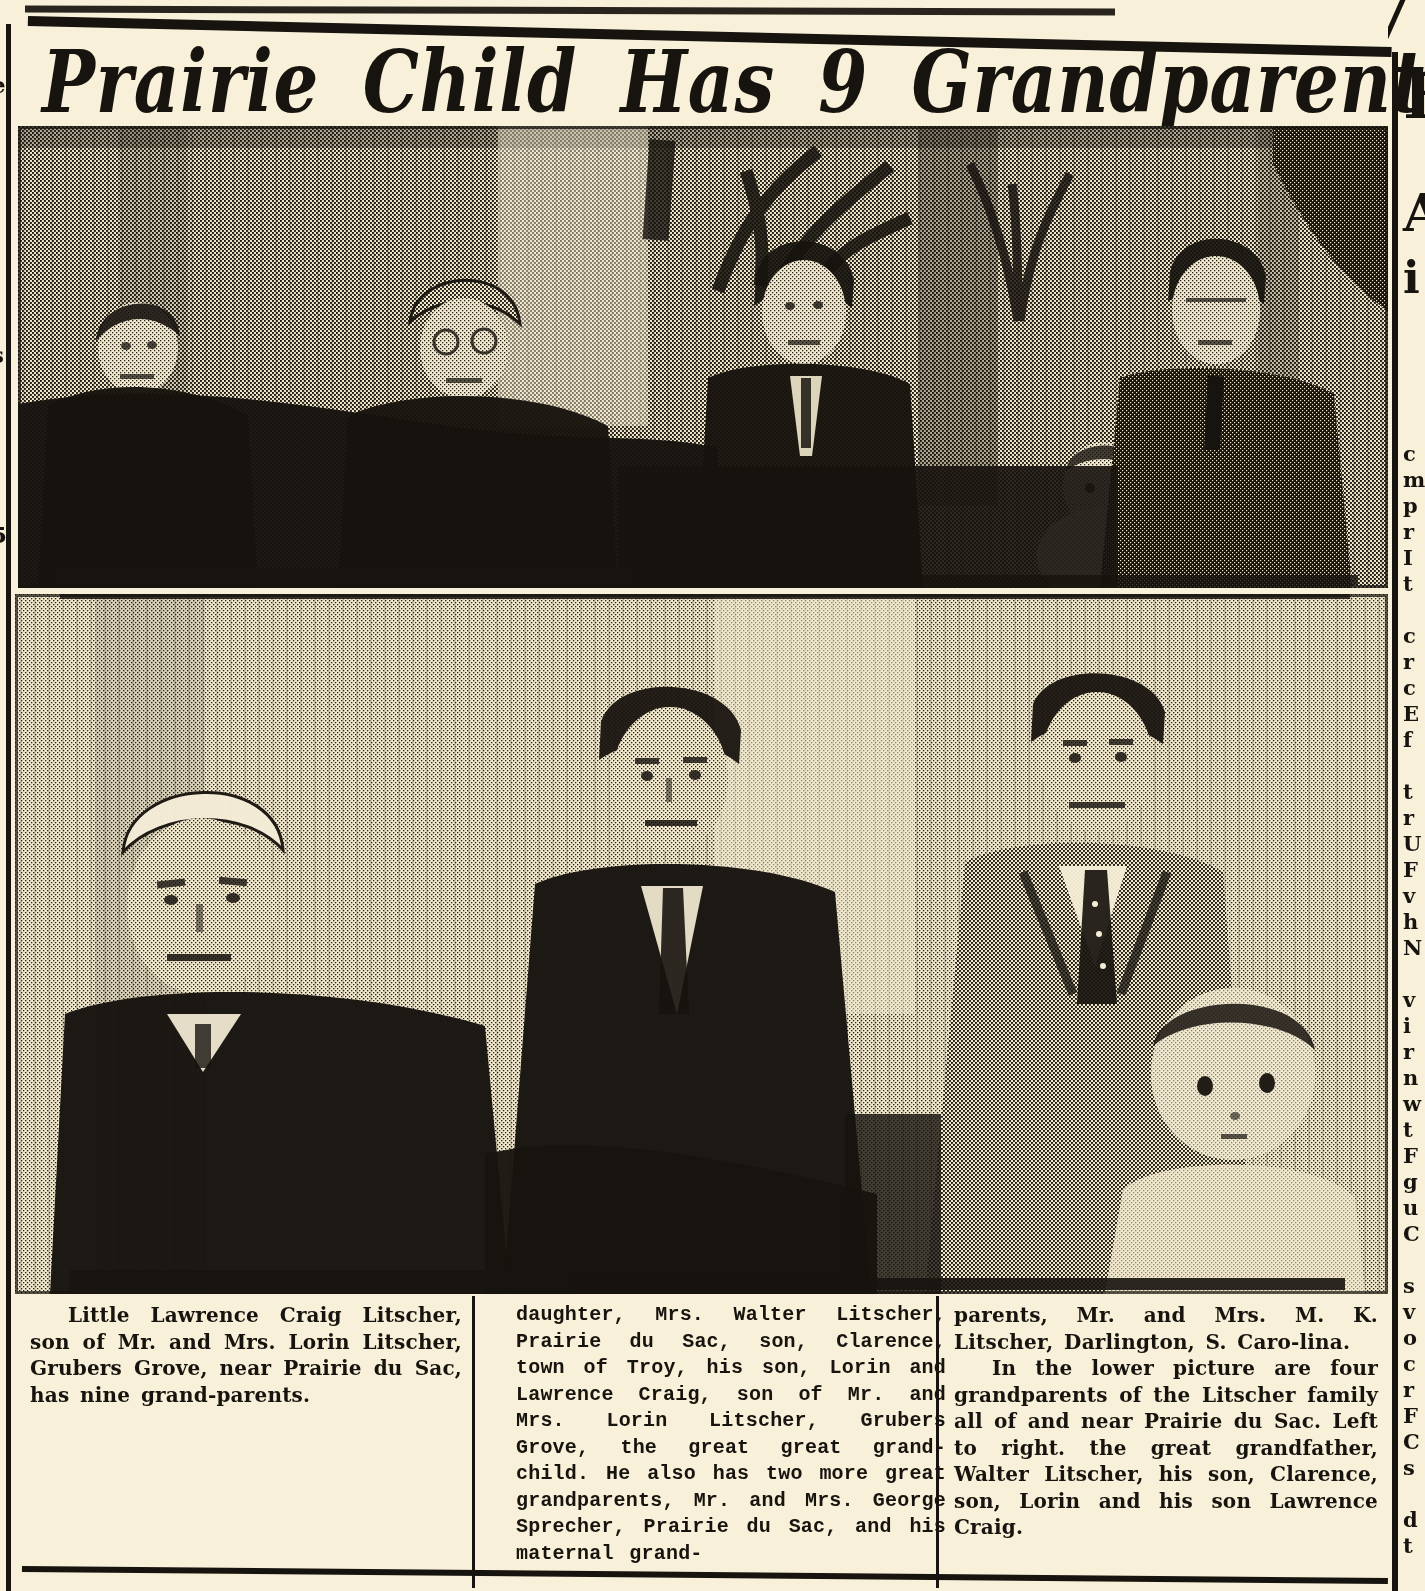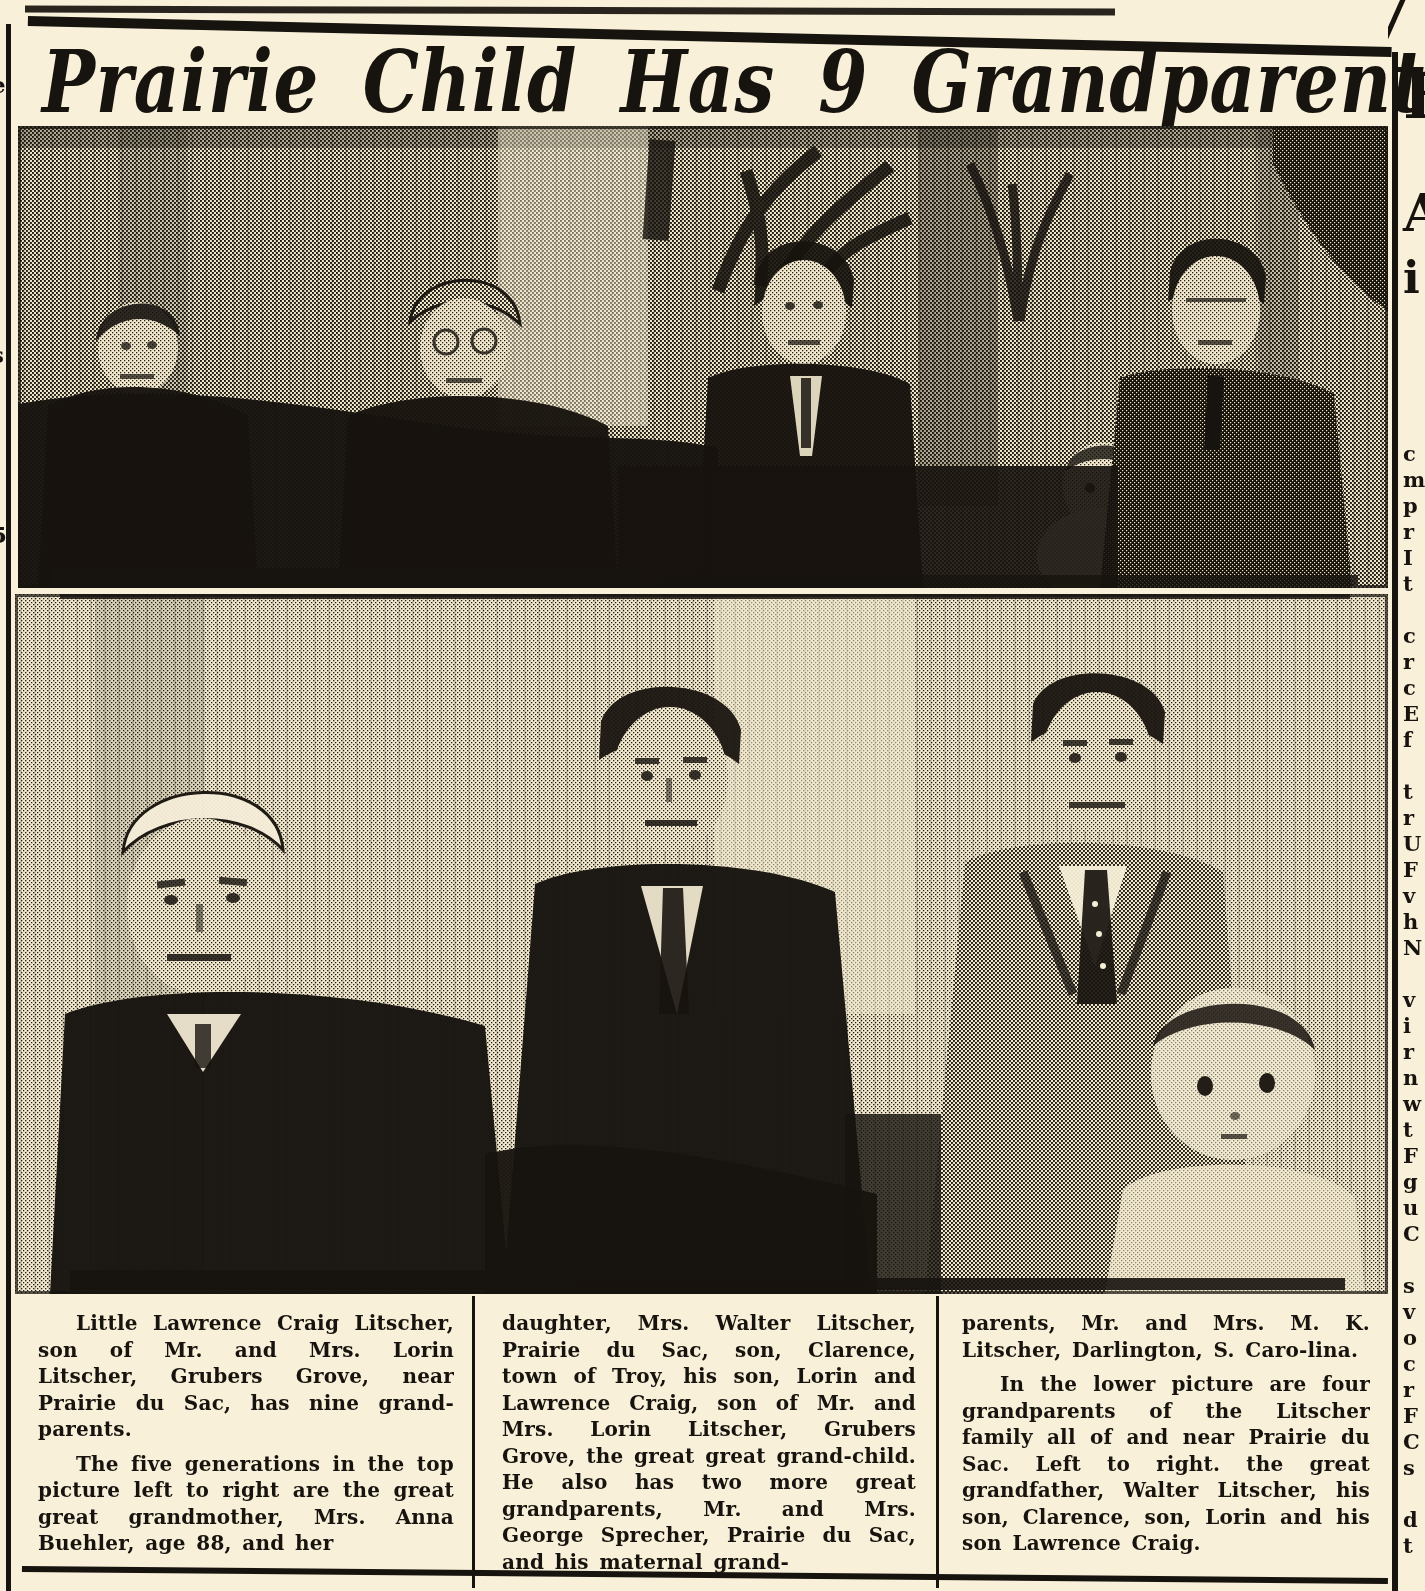--- a/index.html
+++ b/index.html
@@ -11,23 +11,23 @@
   .headline{position:absolute;left:42px;top:32px;width:1600px;height:100px;margin:0;
             font:bold italic 86px/100px "DejaVu Serif",serif;letter-spacing:1px;word-spacing:22px;
             white-space:nowrap;transform:scale(0.82,1);transform-origin:left top;color:#17130e;}
   .photo{position:absolute;margin:0;padding:0;}
   .photo-top{left:18px;top:126px;width:1370px;height:462px;}
   .photo-bottom{left:15px;top:594px;width:1373px;height:700px;}
   .photo svg{display:block;width:100%;height:100%;}
 
   .caption{position:absolute;top:1302px;text-align:justify;
            font:bold 20px/26.5px "DejaVu Serif",serif;letter-spacing:.2px;word-spacing:3.5px;color:#17130e;}
-  .caption p{margin:8px;text-indent:38px;}
+  .caption p{margin:0;text-indent:38px;}
   .col1{left:30px;width:432px;}
-  .col2{left:494px;width:430px;}
+  .col2{left:516px;width:430px;font-family:Liberation Mono, monospace;}
   .col3{left:954px;width:424px;}
   .col2 p:first-of-type,.col3 p:first-of-type{text-indent:0;}
   .vrule{position:absolute;background:#17130e;}
   .vrule-1{left:472px;top:1296px;width:3px;height:292px;}
   .vrule-2{left:936px;top:1296px;width:3px;height:292px;}
   .rule-bottom{left:22px;top:1566px;width:1366px;height:6px;transform:rotate(0.5deg);transform-origin:left top;}
 
   .strip{position:absolute;top:0;height:1591px;overflow:hidden;}
   .left-strip{left:0;width:17px;}
   .left-rule{position:absolute;left:6px;top:24px;width:5px;height:1567px;background:#17130e;}
@@ -216,21 +216,20 @@
 
       <rect x="55" y="676" width="520" height="20" fill="#17130e"></rect>
       <rect x="560" y="684" width="770" height="12" fill="#17130e" opacity=".9"></rect>
       <rect x="1.5" y="1.5" width="1370" height="697" fill="none" stroke="#17130e" stroke-width="3" opacity=".7"></rect>
     </svg>
   </figure>
 
   <div class="caption col1">
 
   <p>Little Lawrence Craig Litscher, son of Mr. and Mrs. Lorin Litscher, Grubers Grove, near Prairie du Sac, has nine grand-parents.</p>
-      <p>The five generations in the top picture left to right are the great great grandmother, Mrs. Anna Buehler, age 88, and her</p>
     </div>
   <div class="caption col2">
 
   <p>daughter, Mrs. Walter Litscher, Prairie du Sac, son, Clarence, town of Troy, his son, Lorin and Lawrence Craig, son of Mr. and Mrs. Lorin Litscher, Grubers Grove, the great great grand-child. He also has two more great grandparents, Mr. and Mrs. George Sprecher, Prairie du Sac, and his maternal grand-</p>
     </div>
   <div class="caption col3">
 
   <p>parents, Mr. and Mrs. M. K. Litscher, Darlington, S. Caro-lina.</p>
       <p>In the lower picture are four grandparents of the Litscher family all of and near Prairie du Sac. Left to right. the great grandfather, Walter Litscher, his son, Clarence, son, Lorin and his son Lawrence Craig.</p>
     </div>

